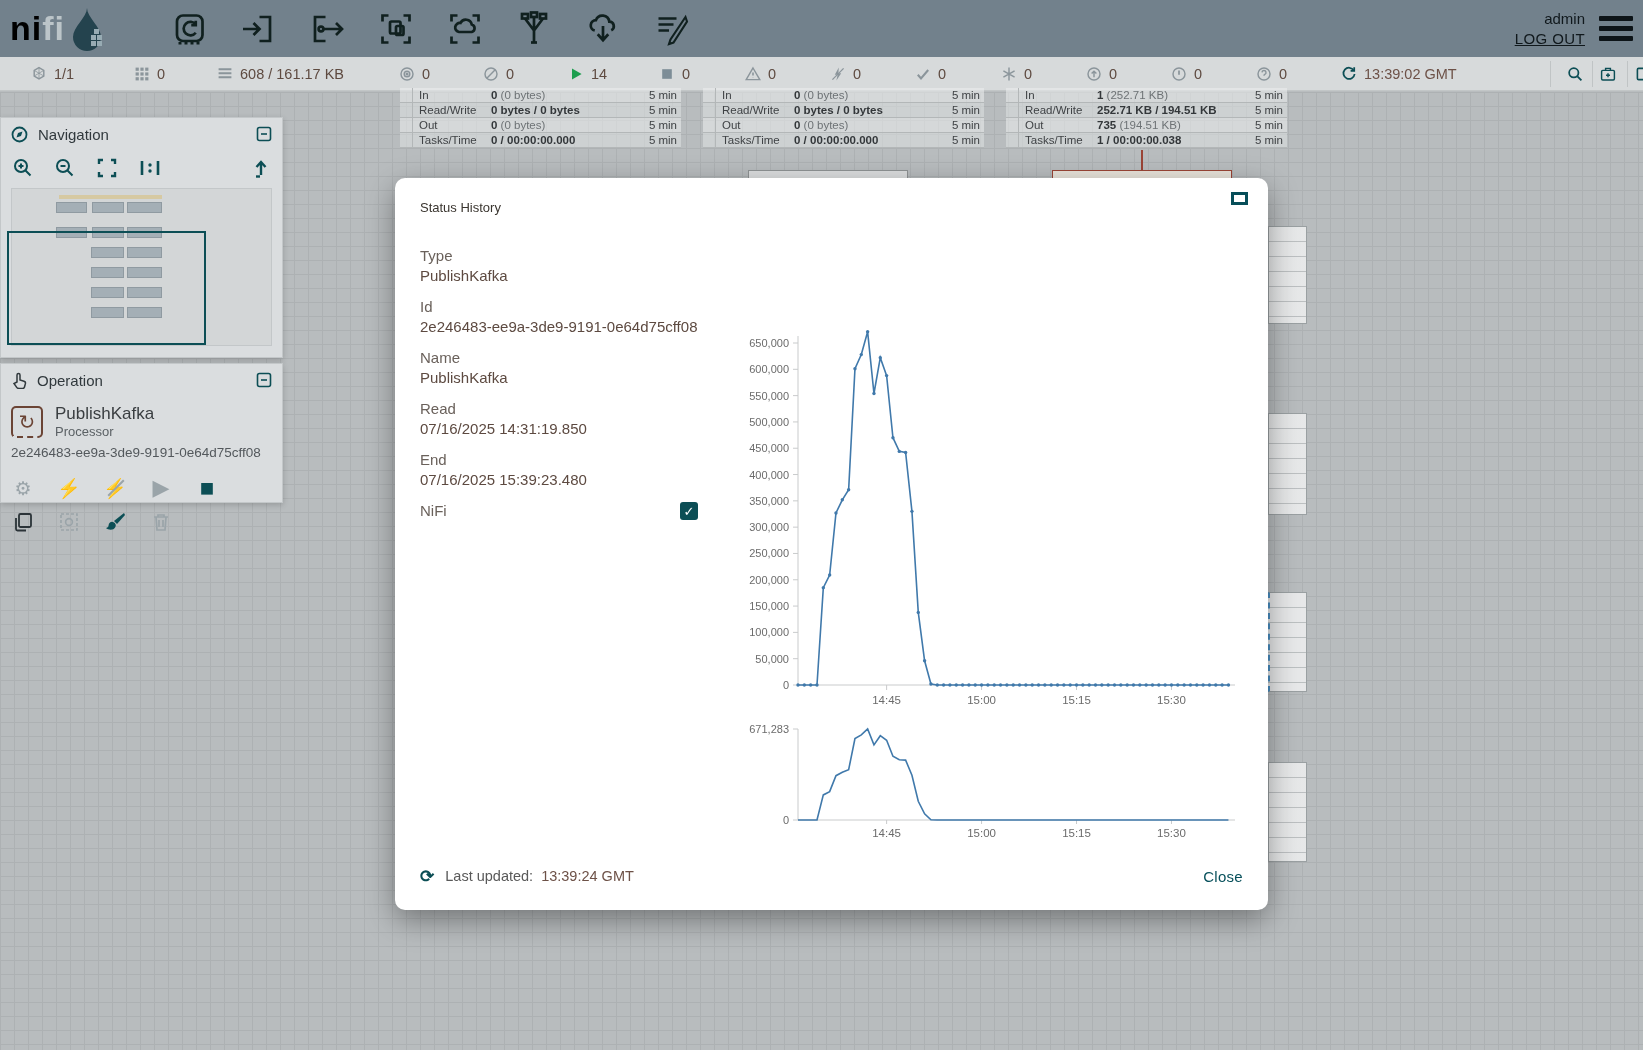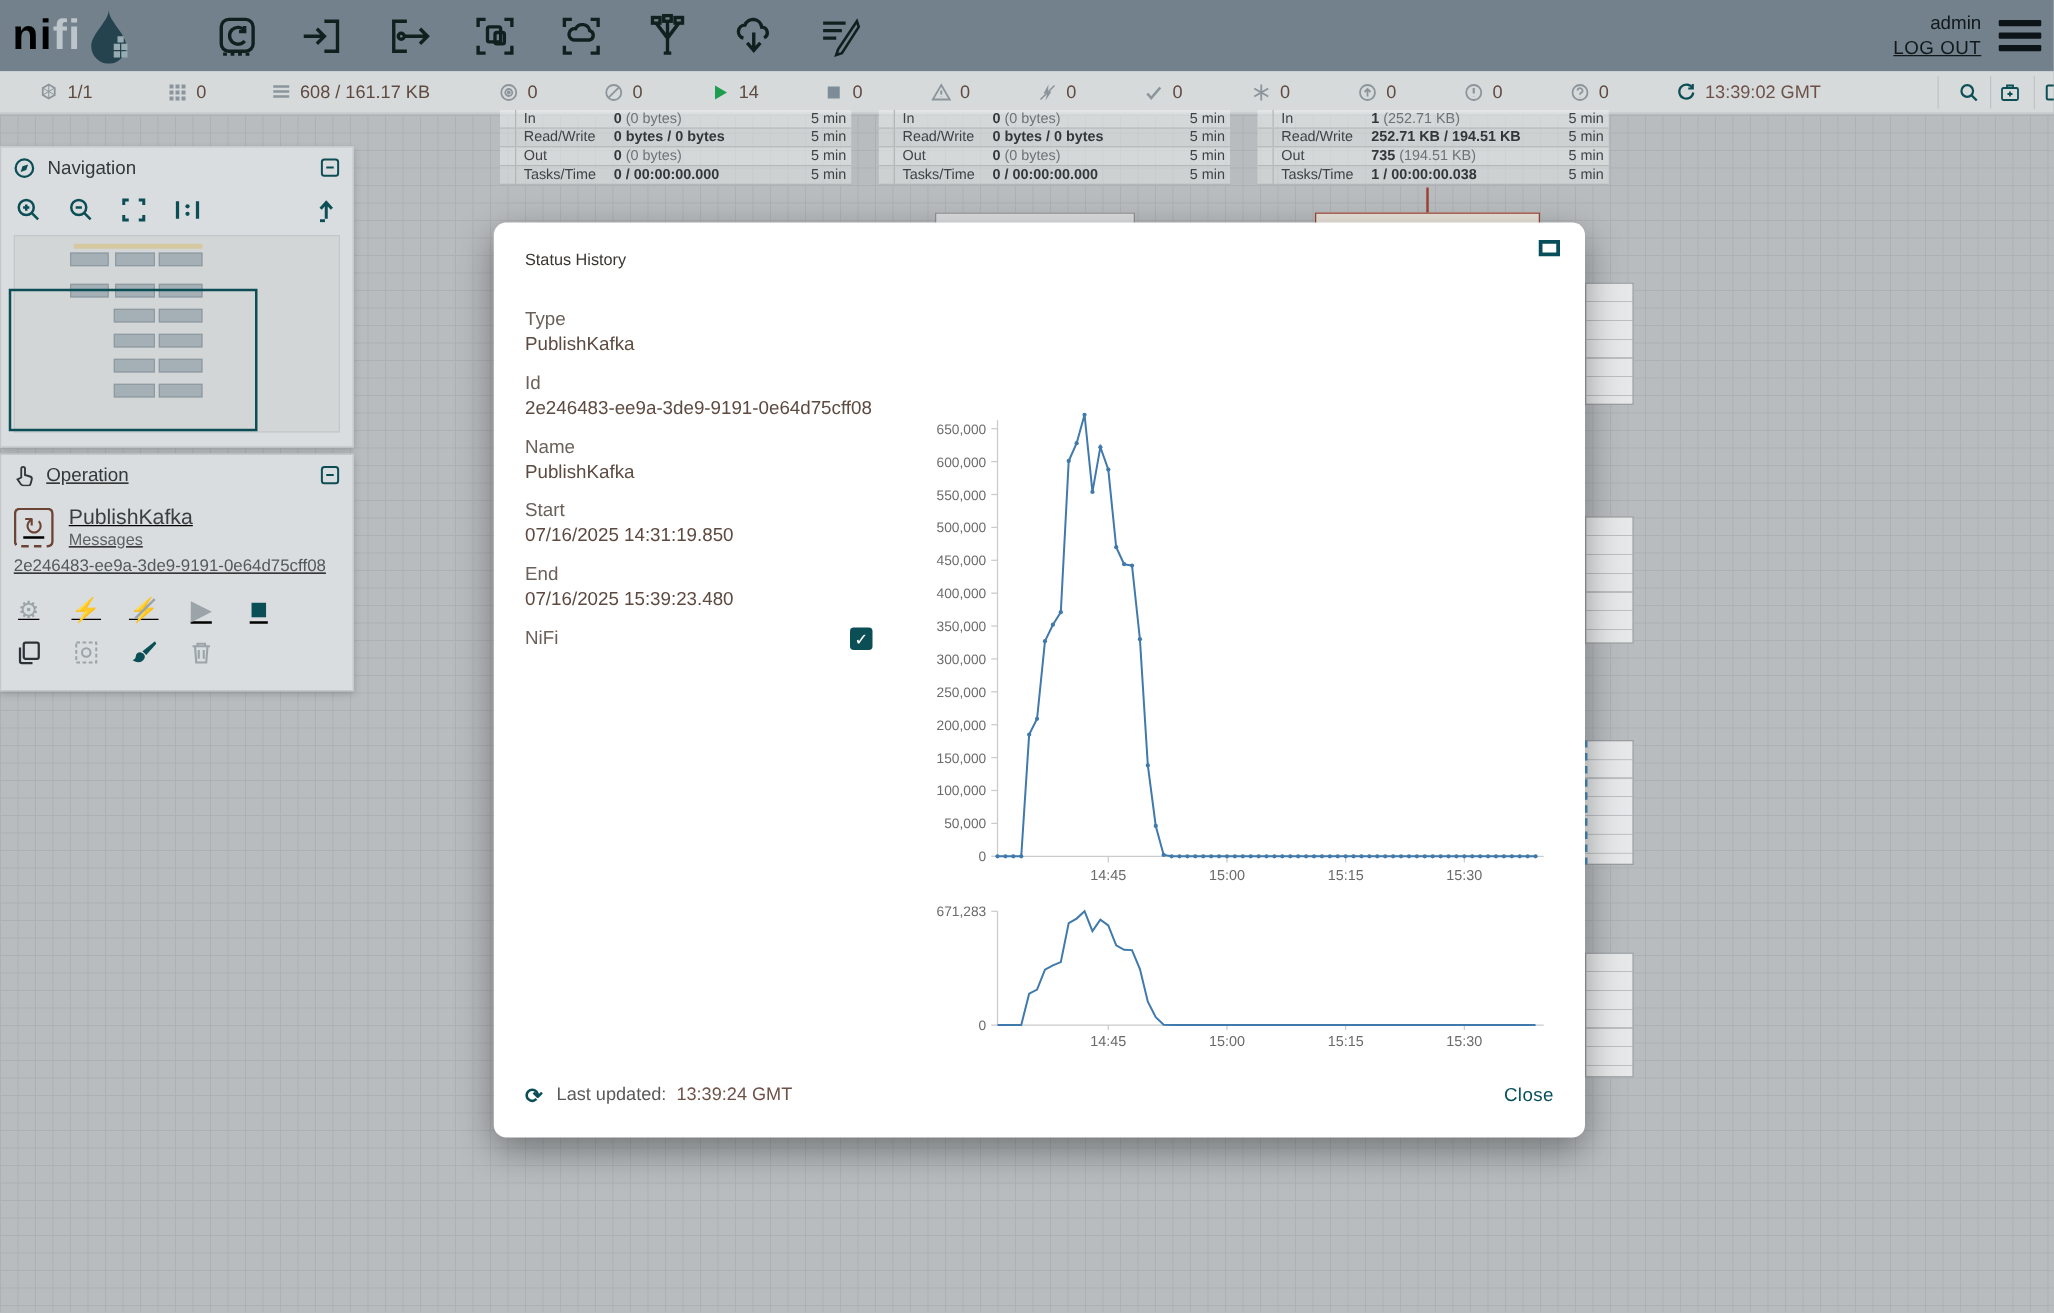--- a/index.html
+++ b/index.html
@@ -495,39 +495,39 @@
       <div class="mm-box" style="left:79px; top:78px; width:33px; height:11px;"></div>
       <div class="mm-box" style="left:115px; top:78px; width:35px; height:11px;"></div>
       <div class="mm-box" style="left:79px; top:98px; width:33px; height:11px;"></div>
       <div class="mm-box" style="left:115px; top:98px; width:35px; height:11px;"></div>
       <div class="mm-box" style="left:79px; top:118px; width:33px; height:11px;"></div>
       <div class="mm-box" style="left:115px; top:118px; width:35px; height:11px;"></div>
       <div class="mm-view" style="left:-5px; top:42px; width:199px; height:114px;"></div>
     </div>
   </div>
 
-  <div class="panel" style="top:271px; height:190px;text-decoration:underline;">
+  <div class="panel" style="top:271px; height:140px;">
     <div class="panel-head">
       <svg width="16" height="17" viewBox="0 0 16 17">
           <path d="M6 10 V3 a1.5 1.5 0 0 1 3 0 v5 l4 1.2 a2 2 0 0 1 1.4 2.4 L13.5 15 a2 2 0 0 1-2 1.5 H8 a3 3 0 0 1-2.3-1.1 L3 11.5 Z" fill="none" stroke="#31393d" stroke-width="1.5"></path>
         </svg>
       <span>Operation</span>
       <span class="panel-collapse">
         <svg width="16" height="16" viewBox="0 0 16 16">
             <rect x="1.5" y="1.5" width="13" height="13" rx="2" fill="none" stroke="#0c4e55" stroke-width="1.6"></rect>
             <path d="M5 8 h6" stroke="#0c4e55" stroke-width="1.6"></path>
           </svg>
       </span>
     </div>
     <div class="op-body">
       <div class="op-row">
         <div class="op-proc-ico">↻</div>
         <div>
           <div class="op-name">PublishKafka</div>
-          <div class="op-type">Messages</div>
+          <div class="op-type">Processor</div>
         </div>
       </div>
       <div class="op-id">2e246483-ee9a-3de9-9191-0e64d75cff08</div>
       <div class="op-btns">
         <div class="op-btn">⚙</div>
         <div class="op-btn">⚡</div>
         <div class="op-btn bolt-slash">⚡</div>
         <div class="op-btn" style="font-size:22px">▶</div>
         <div class="op-btn enabled" style="font-size:24px">■</div>
       </div>
@@ -571,21 +571,21 @@
       </div>
       <div class="fld">
         <div class="fld-label">Id</div>
                  <div class="fld-value">2e246483-ee9a-3de9-9191-0e64d75cff08</div>
       </div>
       <div class="fld">
         <div class="fld-label">Name</div>
                  <div class="fld-value">PublishKafka</div>
       </div>
       <div class="fld">
-        <div class="fld-label">Start</div>
+        <div class="fld-label">Read</div>
                  <div class="fld-value">07/16/2025 14:31:19.850</div>
       </div>
       <div class="fld">
         <div class="fld-label">End</div>
                  <div class="fld-value">07/16/2025 15:39:23.480</div>
       </div>
       <div class="series-row">
         <span class="fld-label">NiFi</span>
                 <span class="chk">✓</span>
       </div>

